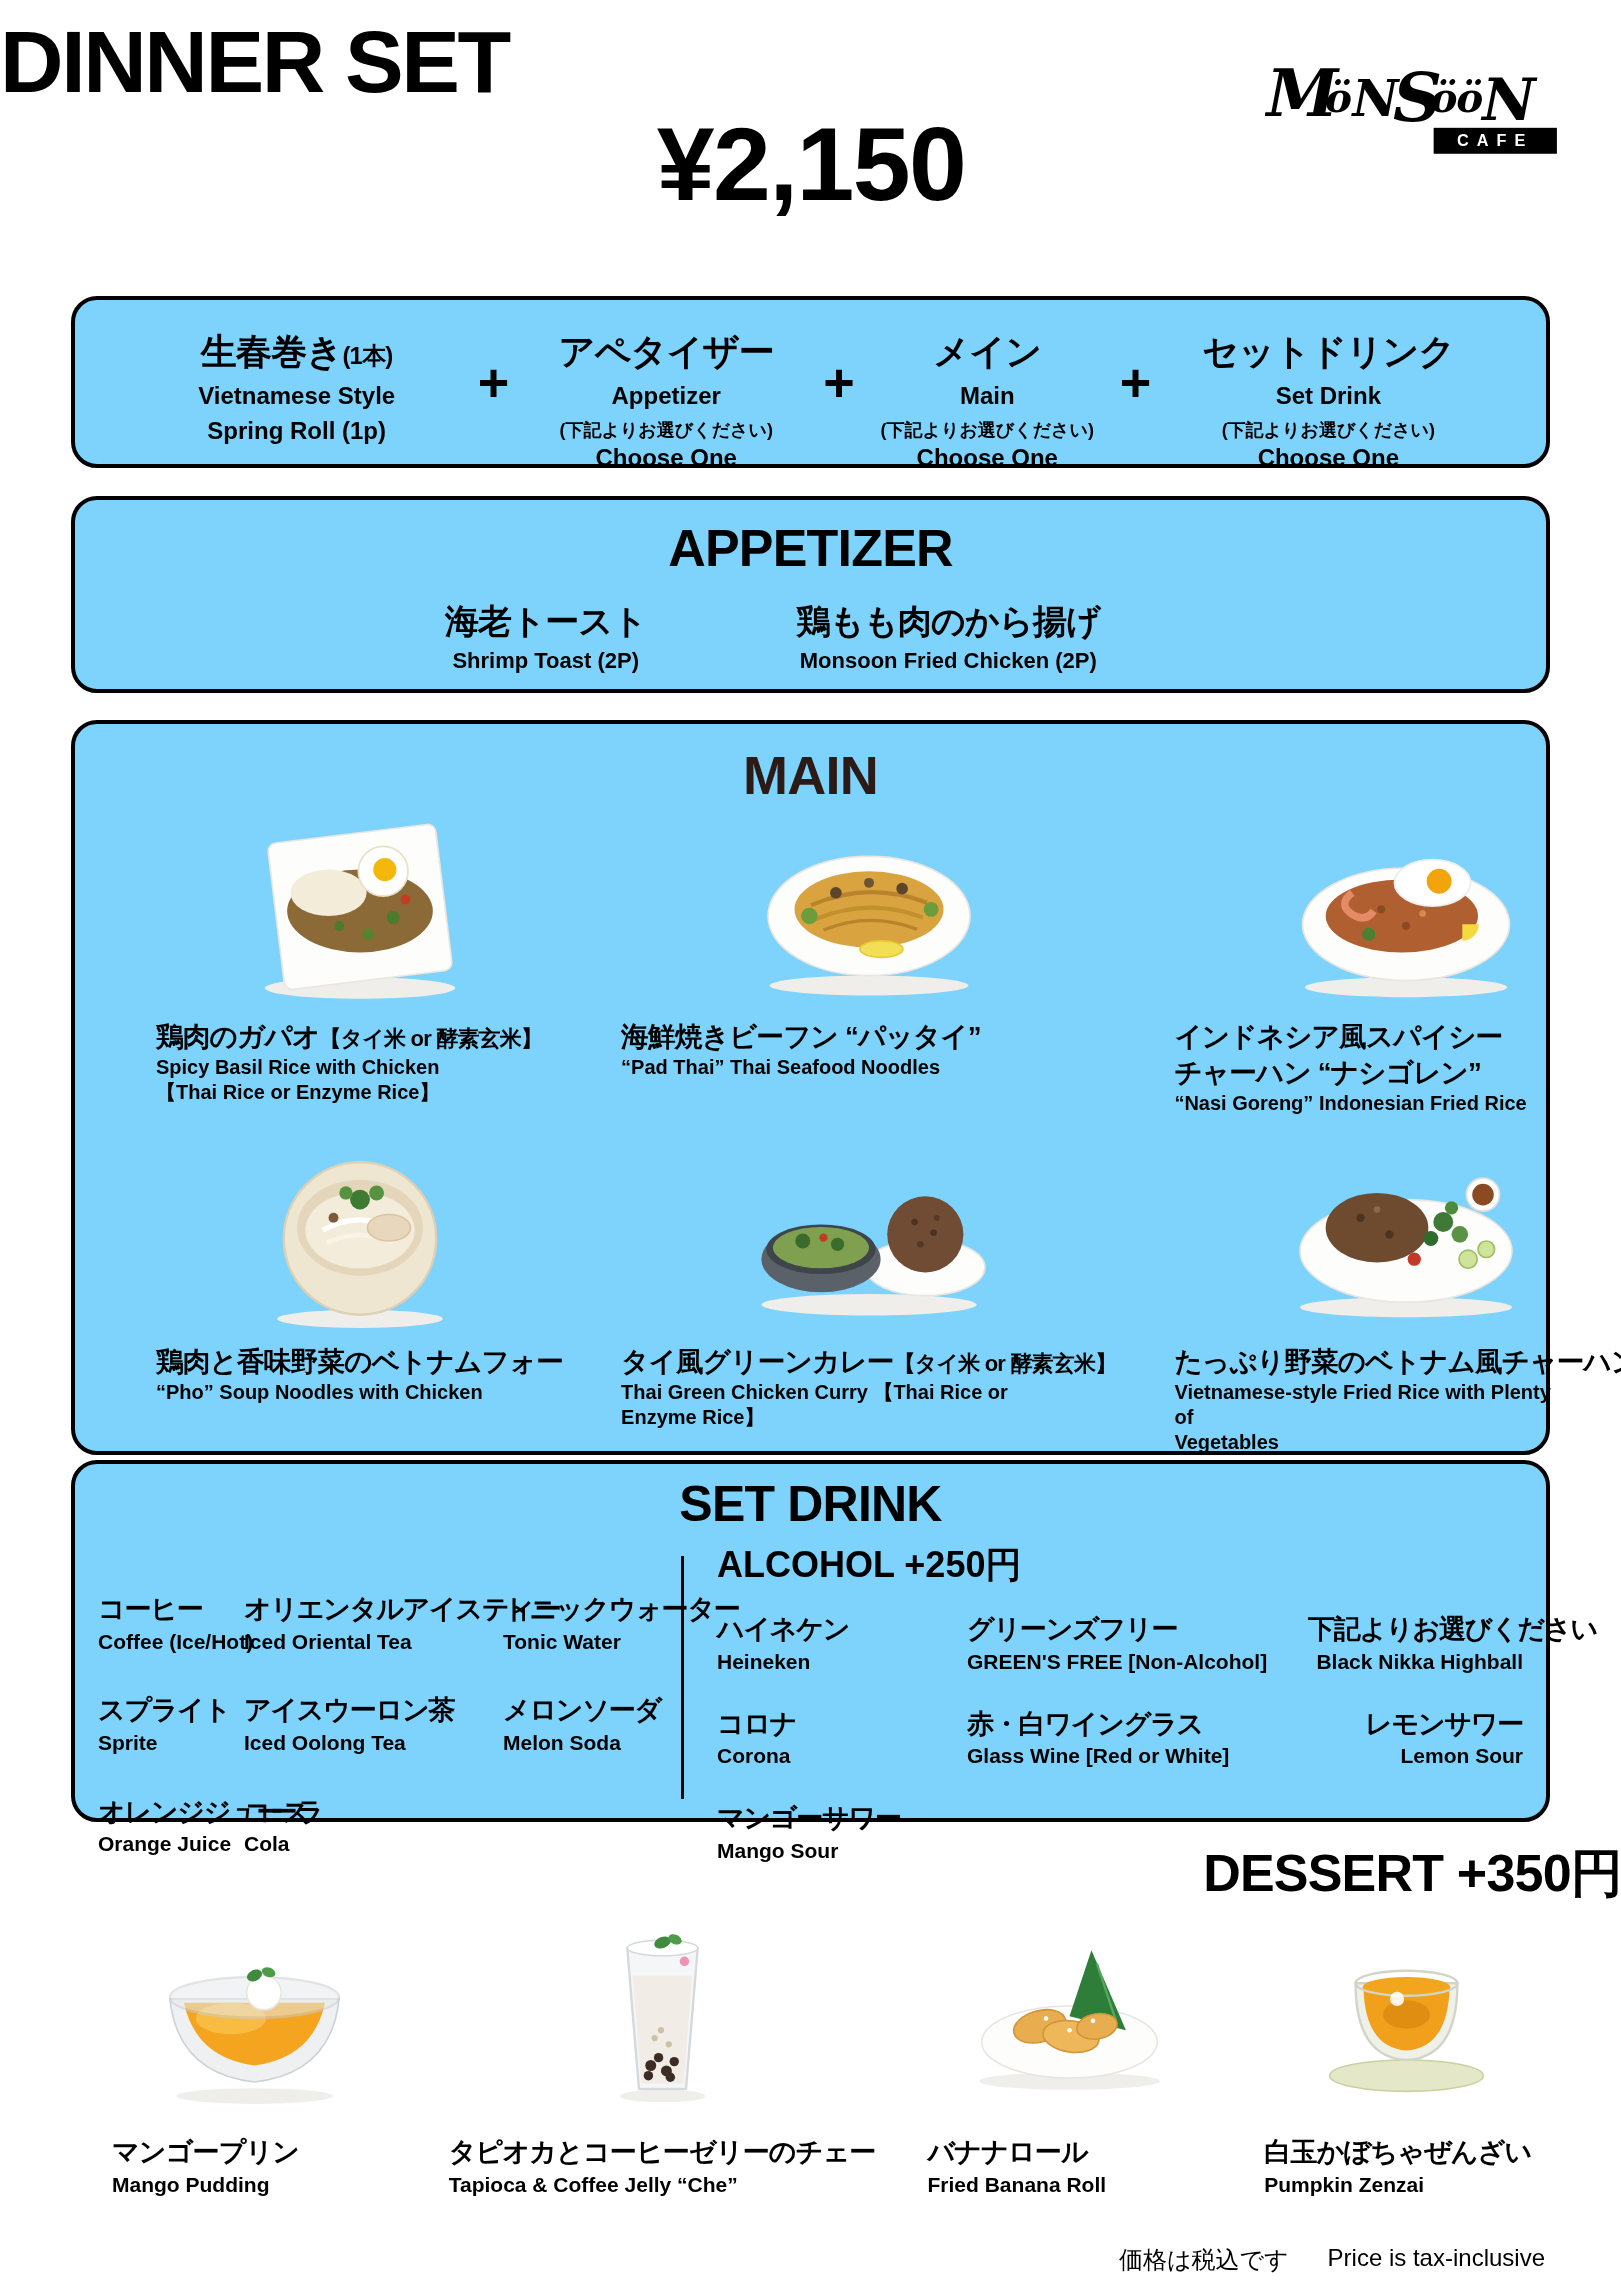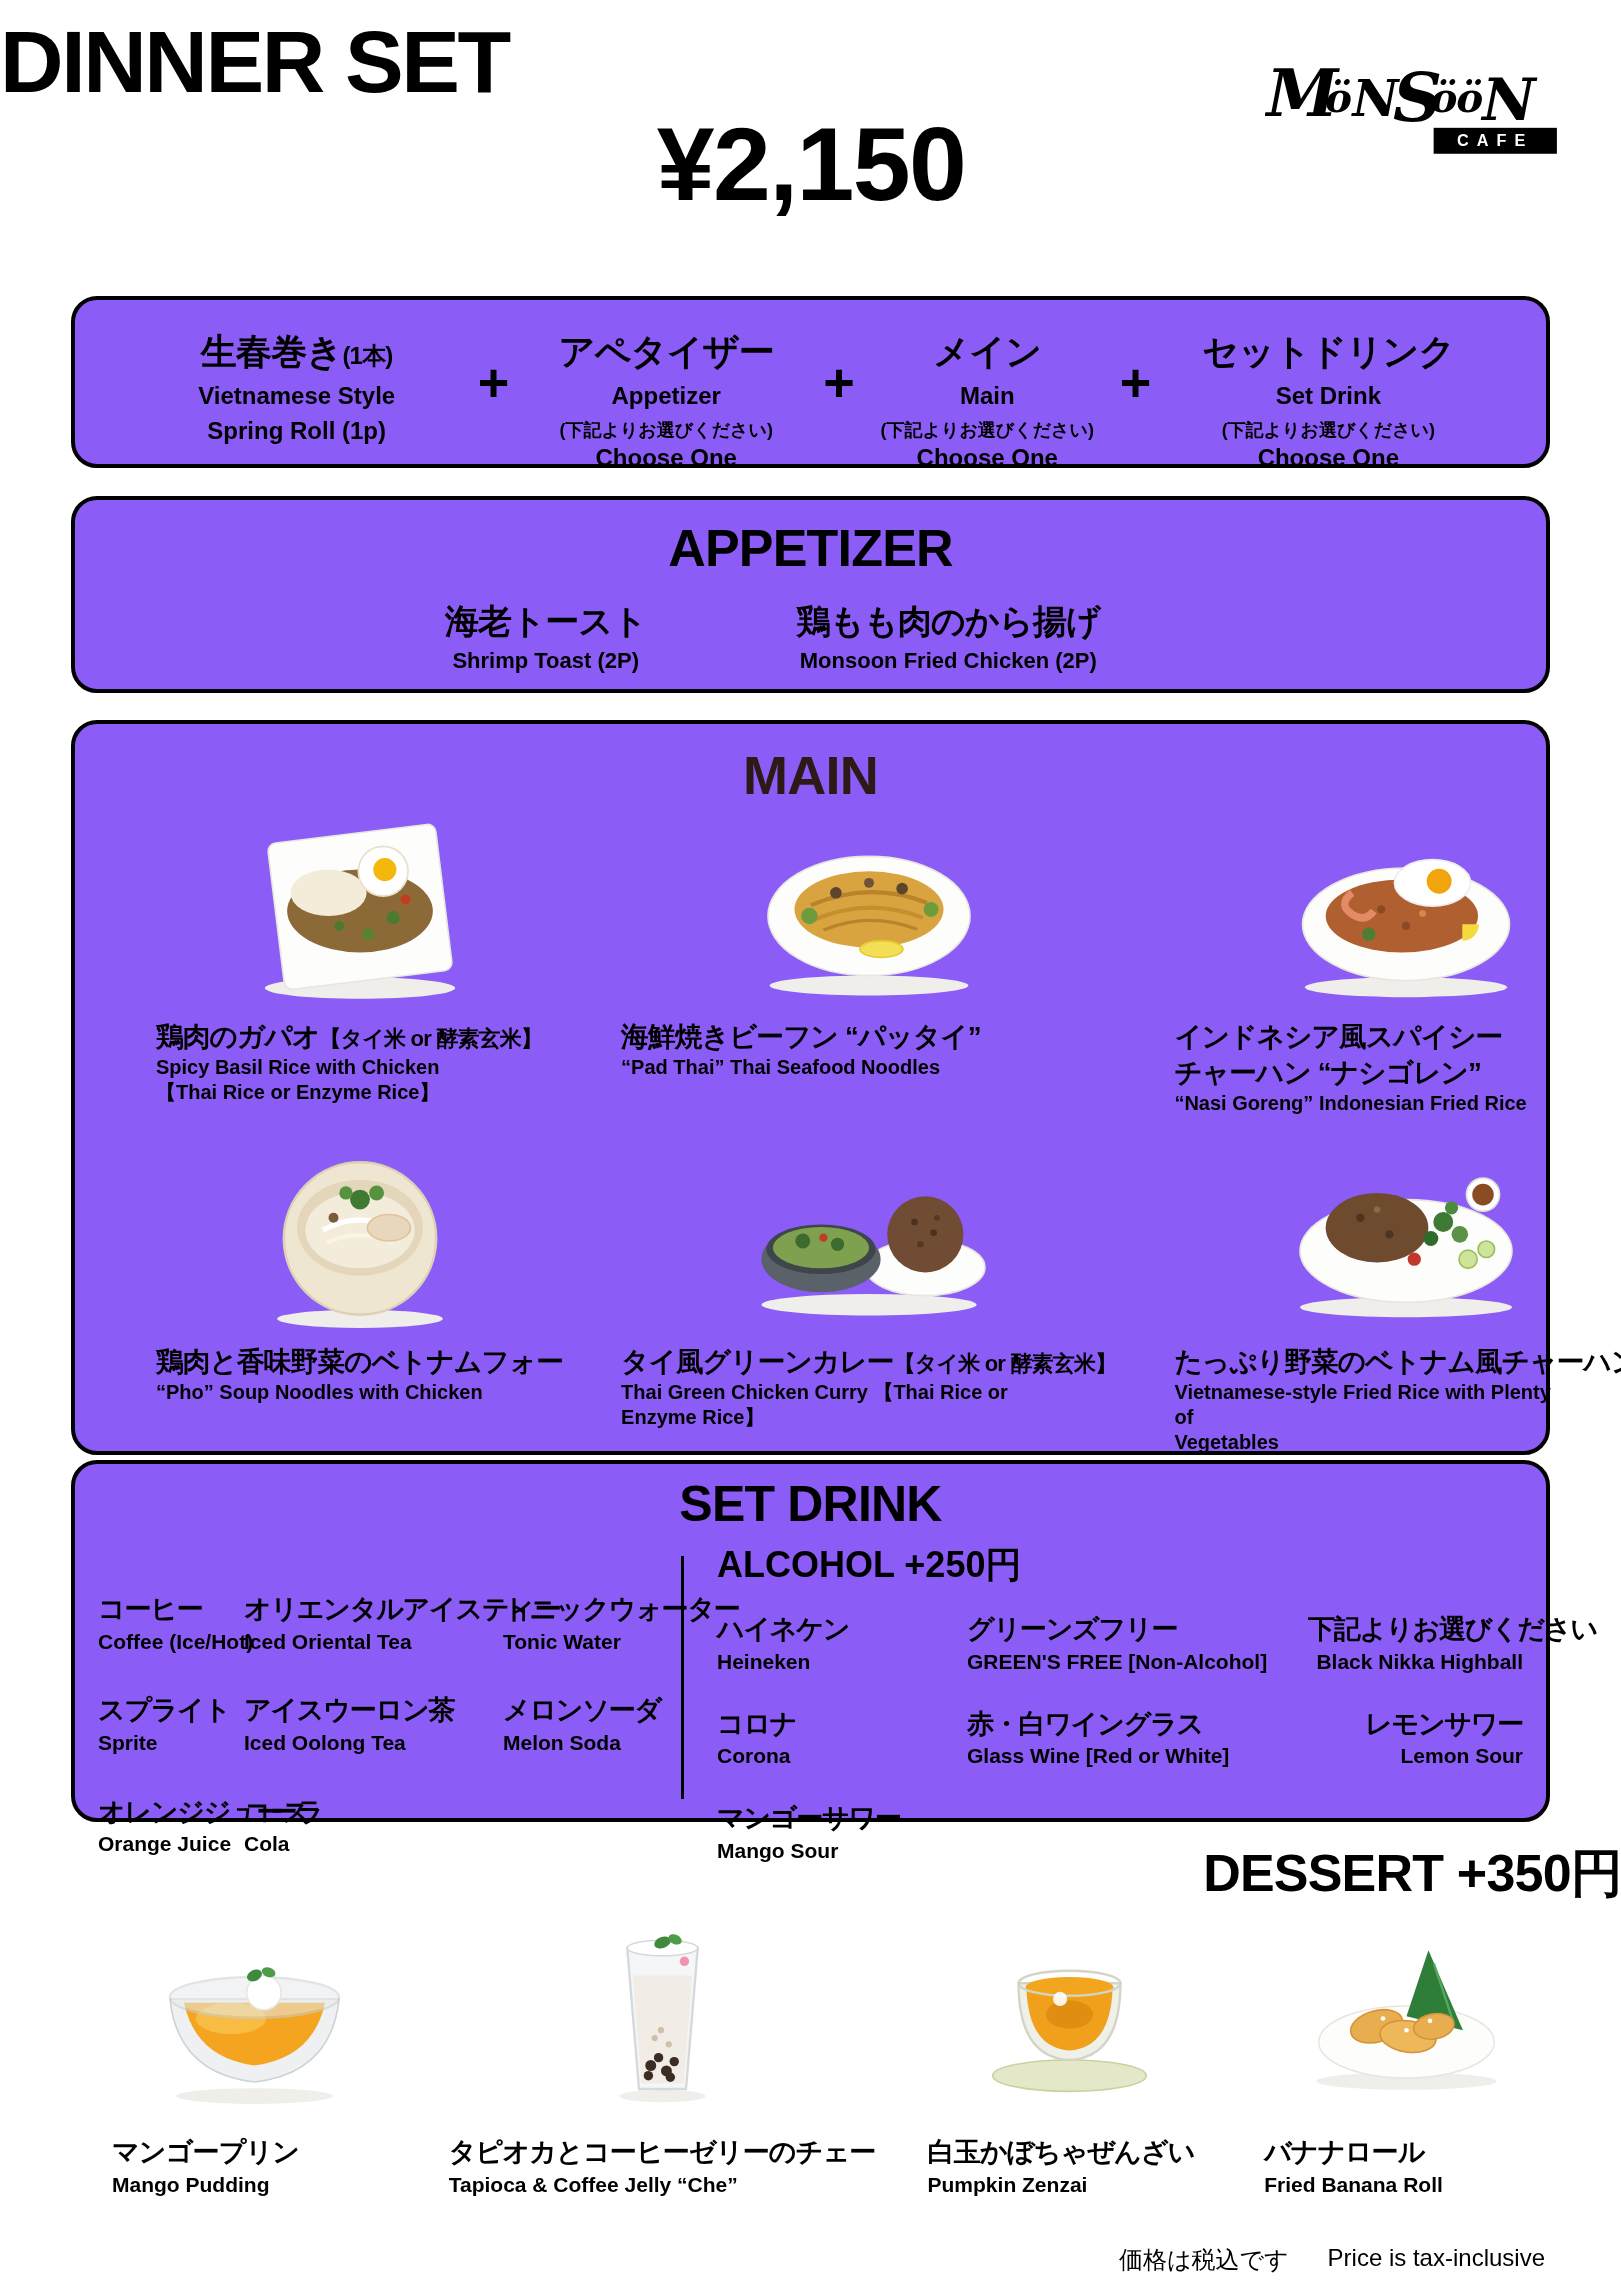--- a/index.html
+++ b/index.html
@@ -9,21 +9,21 @@
 
   
   .hdr-title { position:absolute; top:18px; left:0; width:1492px; text-align:left;
     font-size:88px; font-weight:bold; letter-spacing:-2.4px; line-height:1.0; }
   .hdr-price { position:absolute; top:112px; left:0; width:1622px; text-align:center;
     font-size:104px; font-weight:bold; letter-spacing:-1.6px; line-height:1.0; }
 
   .logo { position:absolute; top:32px; right:57px; width:300px; height:130px; }
 
   
-  .box { position:absolute; left:71px; width:1479px; background:#8b5cf6;
+  .box { position:absolute; left:71px; width:1479px; background:#7dd3fc;
     border:4.9px solid #000; border-radius:26px; }
   .box-set   { top:296px;  height:172px; }
   .box-app   { top:496px;  height:197px; }
   .box-main  { top:720px;  height:735px; }
   .box-drink { top:1460px; height:362px; }
 
   .sec-title { text-align:center; font-weight:bold; letter-spacing:-0.8px; }
 
   
   .set-row { display:flex; justify-content:center; align-items:flex-start; padding-top:27.6px; }
@@ -405,49 +405,49 @@
         <circle cx="178" cy="52" r="6" fill="#ef93b1"></circle>
         <ellipse cx="150" cy="28" rx="11" ry="7" fill="#3f8a3c" transform="rotate(-20 150 28)"></ellipse>
         <ellipse cx="166" cy="24" rx="9" ry="6" fill="#4f9c48" transform="rotate(25 166 24)"></ellipse>
       </svg>
       <div class="jp">タピオカとコーヒーゼリーのチェー</div>
       <div class="en">Tapioca &amp; Coffee Jelly “Che”</div>
     </div>
 
     <div class="ds">
       <svg class="ds-art" viewBox="0 0 300 250">
-        <ellipse cx="150" cy="198" rx="98" ry="20" fill="#e4e8c9" stroke="#c9d1a0" stroke-width="2"></ellipse>
-        <path d="M85,80 Q85,175 150,178 Q215,175 215,80 Z" fill="#eff1e8" stroke="#d2d5c6" stroke-width="3"></path>
-        <path d="M95,85 Q97,162 150,166 Q203,162 205,85 Z" fill="#f0a01a"></path>
-        <ellipse cx="150" cy="120" rx="30" ry="18" fill="#d8860e" opacity="0.7"></ellipse>
-        <ellipse cx="150" cy="85" rx="56" ry="13" fill="#f2a51d"></ellipse>
-        <ellipse cx="150" cy="80" rx="65" ry="16" fill="none" stroke="#d2d5c6" stroke-width="3"></ellipse>
-        <circle cx="138" cy="100" r="9" fill="#fff" opacity="0.9"></circle>
-      </svg>
-      <div class="jp">白玉かぼちゃぜんざい</div>
-      <div class="en">Pumpkin Zenzai</div>
-    </div>
-
-    <div class="ds">
-      <svg class="ds-art" viewBox="0 0 300 250">
         <ellipse cx="150" cy="205" rx="115" ry="11" fill="#f0eeea"></ellipse>
         <ellipse cx="150" cy="155" rx="112" ry="46" fill="#fdfdfc" stroke="#e9e5df" stroke-width="2"></ellipse>
         <path d="M178,38 L222,140 L150,122 Z" fill="#2e7d39"></path>
         <path d="M185,55 L210,130" stroke="#57a85f" stroke-width="3"></path>
         <ellipse cx="112" cy="135" rx="34" ry="20" fill="#e7ad4e" stroke="#d3933a" stroke-width="2" transform="rotate(-15 112 135)"></ellipse>
         <ellipse cx="152" cy="148" rx="36" ry="20" fill="#eeb85a" stroke="#d3933a" stroke-width="2" transform="rotate(8 152 148)"></ellipse>
         <ellipse cx="185" cy="135" rx="26" ry="16" fill="#e7ad4e" stroke="#d3933a" stroke-width="2" transform="rotate(-10 185 135)"></ellipse>
         <circle cx="120" cy="125" r="3" fill="#fff"></circle>
           <circle cx="150" cy="140" r="3" fill="#fff"></circle>
           <circle cx="180" cy="128" r="3" fill="#fff"></circle>
       </svg>
       <div class="jp">バナナロール</div>
       <div class="en">Fried Banana Roll</div>
     </div>
 
+    <div class="ds">
+      <svg class="ds-art" viewBox="0 0 300 250">
+        <ellipse cx="150" cy="198" rx="98" ry="20" fill="#e4e8c9" stroke="#c9d1a0" stroke-width="2"></ellipse>
+        <path d="M85,80 Q85,175 150,178 Q215,175 215,80 Z" fill="#eff1e8" stroke="#d2d5c6" stroke-width="3"></path>
+        <path d="M95,85 Q97,162 150,166 Q203,162 205,85 Z" fill="#f0a01a"></path>
+        <ellipse cx="150" cy="120" rx="30" ry="18" fill="#d8860e" opacity="0.7"></ellipse>
+        <ellipse cx="150" cy="85" rx="56" ry="13" fill="#f2a51d"></ellipse>
+        <ellipse cx="150" cy="80" rx="65" ry="16" fill="none" stroke="#d2d5c6" stroke-width="3"></ellipse>
+        <circle cx="138" cy="100" r="9" fill="#fff" opacity="0.9"></circle>
+      </svg>
+      <div class="jp">白玉かぼちゃぜんざい</div>
+      <div class="en">Pumpkin Zenzai</div>
+    </div>
+
   </div>
 
   <div class="footer">
     <span>価格は税込です</span>
     <span>Price is tax-inclusive</span>
   </div>
 
 </div>
 
 

